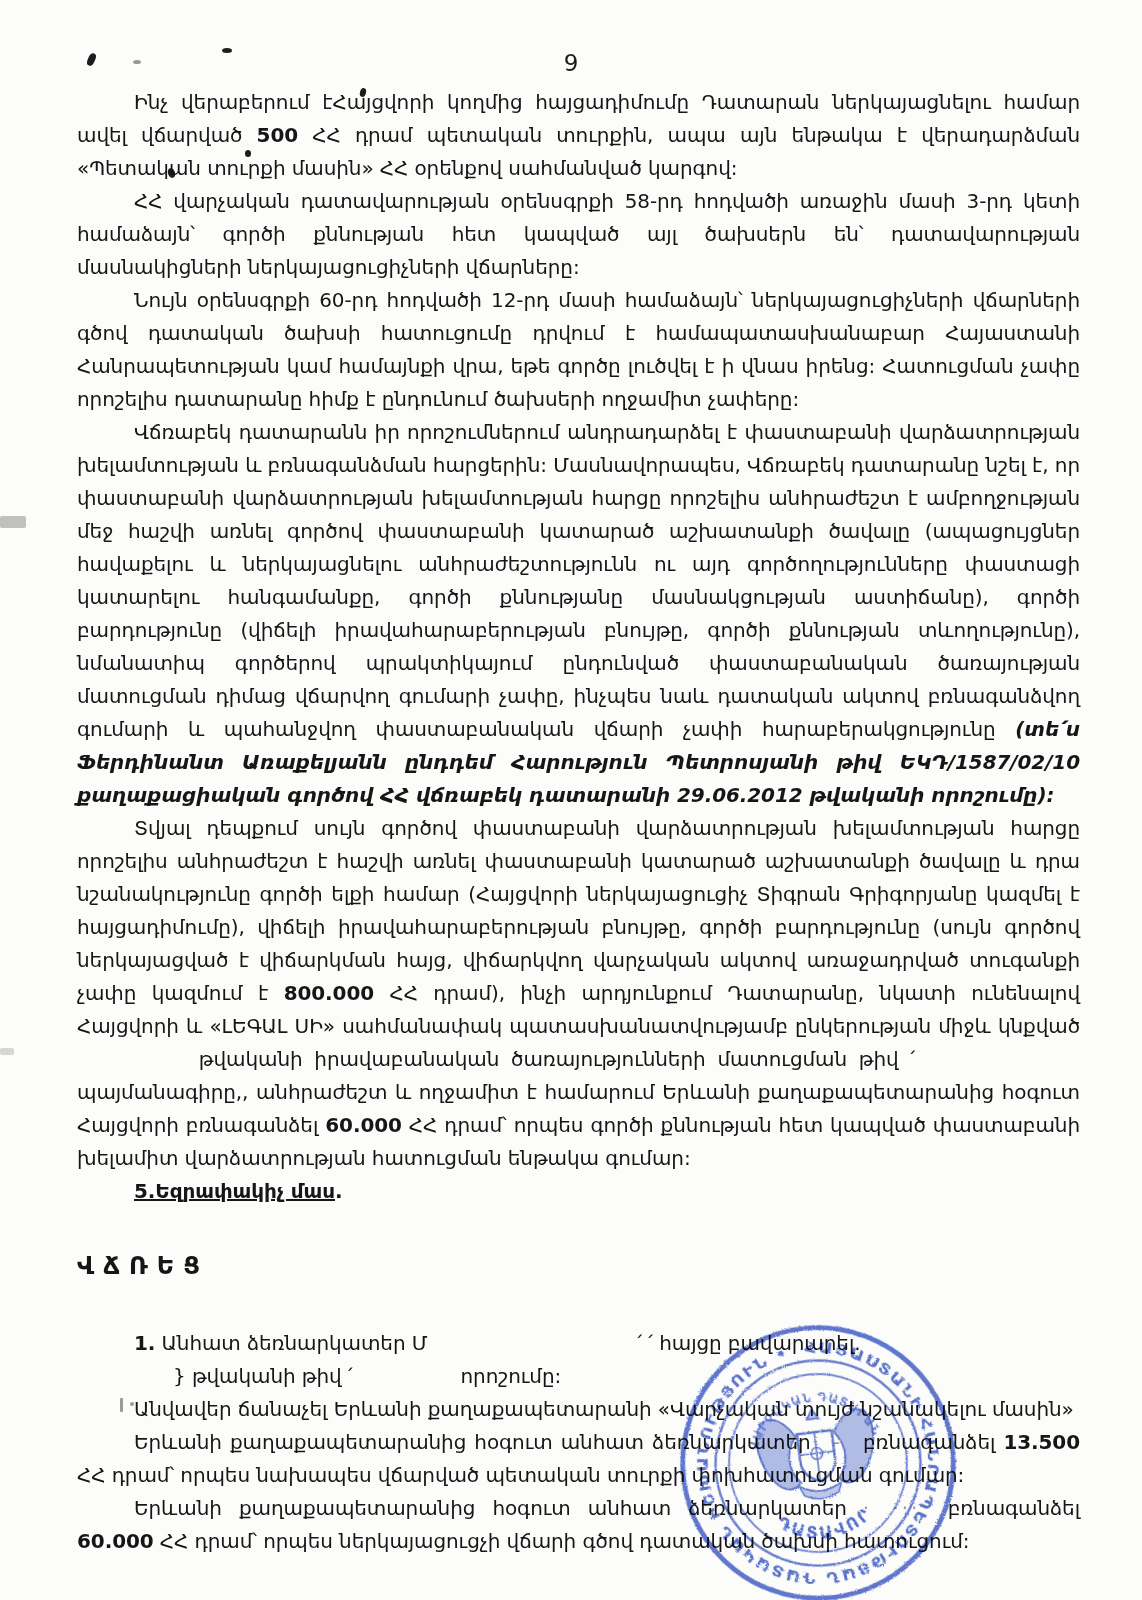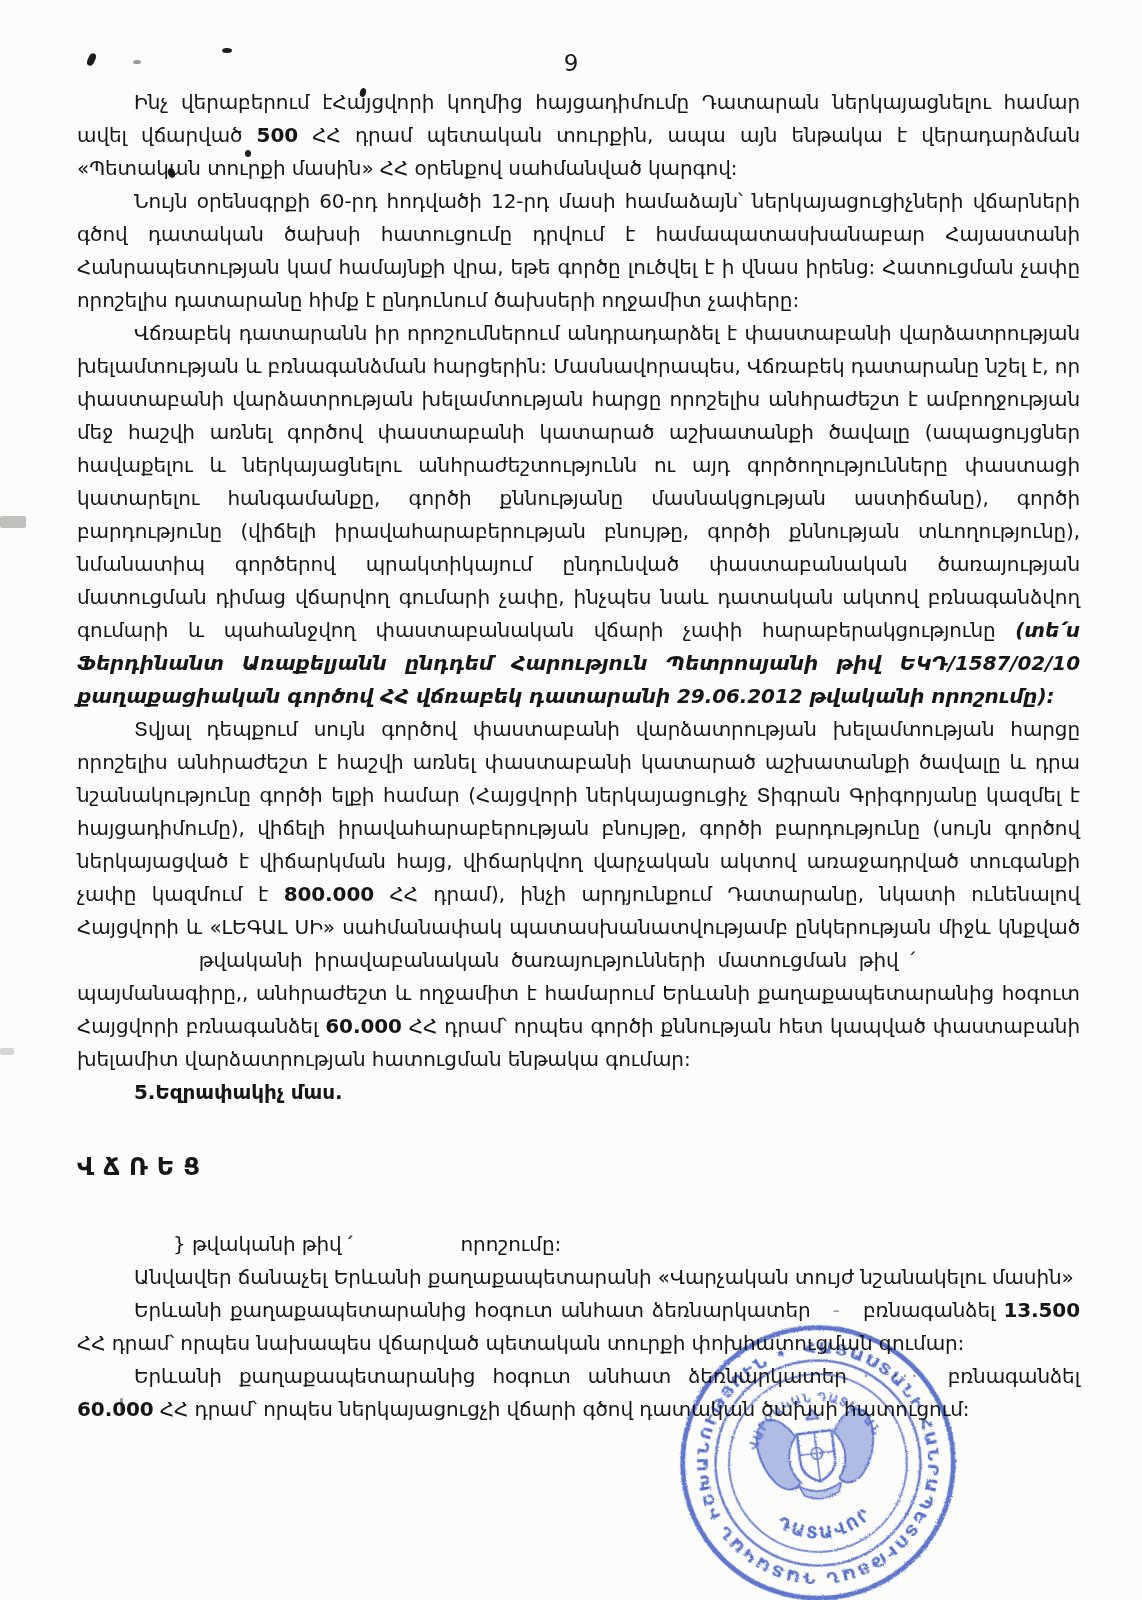--- a/index.html
+++ b/index.html
@@ -26,21 +26,21 @@
   .para{text-indent:57px;margin:0;}
   .t-heading{font-weight:bold;}
   .t-offset{text-indent:96px;}
   .t-verdict{
     text-indent:0;
     font-weight:bold;font-size:24px;letter-spacing:9px;
     margin:42px 0 44px;
   }
   .b{font-weight:bold;}
   .i{font-style:italic;}
-  .u{}
+  .u{text-decoration:underline;}
   .faint{color:#9a9a9a;letter-spacing:3px;}
   .gap{display:inline-block;height:2px;}
   
   .stamp{
     position:absolute;left:668px;top:1318px;
     width:300px;height:290px;
     mix-blend-mode:multiply;
     opacity:.9;
   }
   
@@ -63,25 +63,27 @@
   <div class="speck" style="left:245px;top:150px;width:6px;height:7px;"></div>
   <div class="smudge" style="left:0;top:516px;width:26px;height:12px;"></div>
   <div class="smudge" style="left:0;top:1048px;width:14px;height:7px;opacity:.35;"></div>
   <div class="speck grey" style="left:120px;top:1398px;width:3px;height:14px;border-radius:1px;"></div>
   <div class="speck grey" style="left:130px;top:1402px;width:4px;height:4px;"></div>
 
   <div class="page-number">9</div>
 
   <div class="content">
       <div class="para t-body"><span>Ինչ վերաբերում էՀայցվորի կողմից հայցադիմումը Դատարան ներկայացնելու համար ավել վճարված </span><span class="b">500</span><span> ՀՀ դրամ պետական տուրքին, ապա այն ենթակա է վերադարձման «Պետական տուրքի մասին» ՀՀ օրենքով սահմանված կարգով:</span></div>
+      <div class="para t-body"><span>ՀՀ վարչական դատավարության օրենսգրքի 58-րդ հոդվածի առաջին մասի 3-րդ կետի համաձայն՝ գործի քննության հետ կապված այլ ծախսերն են՝ դատավարության մասնակիցների ներկայացուցիչների վճարները:</span></div>
       <div class="para t-body"><span>Նույն օրենսգրքի 60-րդ հոդվածի 12-րդ մասի համաձայն՝ ներկայացուցիչների վճարների գծով դատական ծախսի հատուցումը դրվում է համապատասխանաբար Հայաստանի Հանրապետության կամ համայնքի վրա, եթե գործը լուծվել է ի վնաս իրենց: Հատուցման չափը որոշելիս դատարանը հիմք է ընդունում ծախսերի ողջամիտ չափերը:</span></div>
       <div class="para t-body"><span>Վճռաբեկ դատարանն իր որոշումներում անդրադարձել է փաստաբանի վարձատրության խելամտության և բռնագանձման հարցերին: Մասնավորապես, Վճռաբեկ դատարանը նշել է, որ փաստաբանի վարձատրության խելամտության հարցը որոշելիս անհրաժեշտ է ամբողջության մեջ հաշվի առնել գործով փաստաբանի կատարած աշխատանքի ծավալը (ապացույցներ հավաքելու և ներկայացնելու անհրաժեշտությունն ու այդ գործողությունները փաստացի կատարելու հանգամանքը, գործի քննությանը մասնակցության աստիճանը), գործի բարդությունը (վիճելի իրավահարաբերության բնույթը, գործի քննության տևողությունը), նմանատիպ գործերով պրակտիկայում ընդունված փաստաբանական ծառայության մատուցման դիմաց վճարվող գումարի չափը, ինչպես նաև դատական ակտով բռնագանձվող գումարի և պահանջվող փաստաբանական վճարի չափի հարաբերակցությունը </span><span class="b i">(տե՛ս Ֆերդինանտ Առաքելյանն ընդդեմ Հարություն Պետրոսյանի թիվ ԵԿԴ/1587/02/10 քաղաքացիական գործով ՀՀ վճռաբեկ դատարանի 29.06.2012 թվականի որոշումը):</span></div>
       <div class="para t-body"><span>Տվյալ դեպքում սույն գործով փաստաբանի վարձատրության խելամտության հարցը որոշելիս անհրաժեշտ է հաշվի առնել փաստաբանի կատարած աշխատանքի ծավալը և դրա նշանակությունը գործի ելքի համար (Հայցվորի ներկայացուցիչ Տիգրան Գրիգորյանը կազմել է հայցադիմումը), վիճելի իրավահարաբերության բնույթը, գործի բարդությունը (սույն գործով ներկայացված է վիճարկման հայց, վիճարկվող վարչական ակտով առաջադրված տուգանքի չափը կազմում է </span><span class="b">800.000</span><span> ՀՀ դրամ), ինչի արդյունքում Դատարանը, նկատի ունենալով Հայցվորի և «ԼԵԳԱԼ ՍԻ» սահմանափակ պատասխանատվությամբ ընկերության միջև կնքված </span><span class="gap" style="width: 110px;"></span><span> թվականի իրավաբանական ծառայությունների մատուցման թիվ ՛</span><span class="gap" style="width: 165px;"></span><span> պայմանագիրը,, անհրաժեշտ և ողջամիտ է համարում Երևանի քաղաքապետարանից  հօգուտ Հայցվորի բռնագանձել </span><span class="b">60.000</span><span> ՀՀ դրամ՝ որպես գործի քննության հետ կապված փաստաբանի խելամիտ վարձատրության հատուցման ենթակա գումար:</span></div>
       <div class="para t-heading"><span class="b u">5.Եզրափակիչ մաս</span><span class="b">.</span></div>
       <div class="para t-verdict"><span class="b">ՎՃՌԵՑ</span></div>
+      <div class="para t-body"><span class="b">1.</span><span> Անհատ ձեռնարկատեր Մ</span><span class="gap" style="width: 210px;"></span><span>՛ ՛  հայցը բավարարել.</span></div>
       <div class="para t-offset"><span>} թվականի թիվ ՛</span><span class="gap" style="width: 108px;"></span><span>որոշումը:</span></div>
       <div class="para t-body"><span>Անվավեր ճանաչել Երևանի քաղաքապետարանի «Վարչական տույժ նշանակելու մասին»</span></div>
       <div class="para t-body"><span>Երևանի քաղաքապետարանից հօգուտ անհատ ձեռնարկատեր</span><span class="gap" style="width: 22px;"></span><span class="faint">-</span><span class="gap" style="width: 12px;"></span><span> բռնագանձել </span><span class="b">13.500</span><span> ՀՀ դրամ՝ որպես նախապես վճարված պետական տուրքի փոխհատուցման գումար:</span></div>
       <div class="para t-body"><span>Երևանի քաղաքապետարանից հօգուտ անհատ ձեռնարկատեր</span><span class="gap" style="width: 16px;"></span><span class="faint">· ···</span><span class="gap" style="width: 10px;"></span><span> բռնագանձել </span><span class="b">60.000</span><span> ՀՀ դրամ՝ որպես ներկայացուցչի վճարի  գծով  դատական  ծախսի հատուցում:</span></div>
     </div>
 
   <svg class="stamp" viewBox="0 0 300 300">
     <defs>
       <path id="ringPath" d="M 150,36 A 114,114 0 1 1 149.9,36"></path>
       <path id="innerTopPath" d="M 86,150 A 64,64 0 0 1 214,150"></path>

